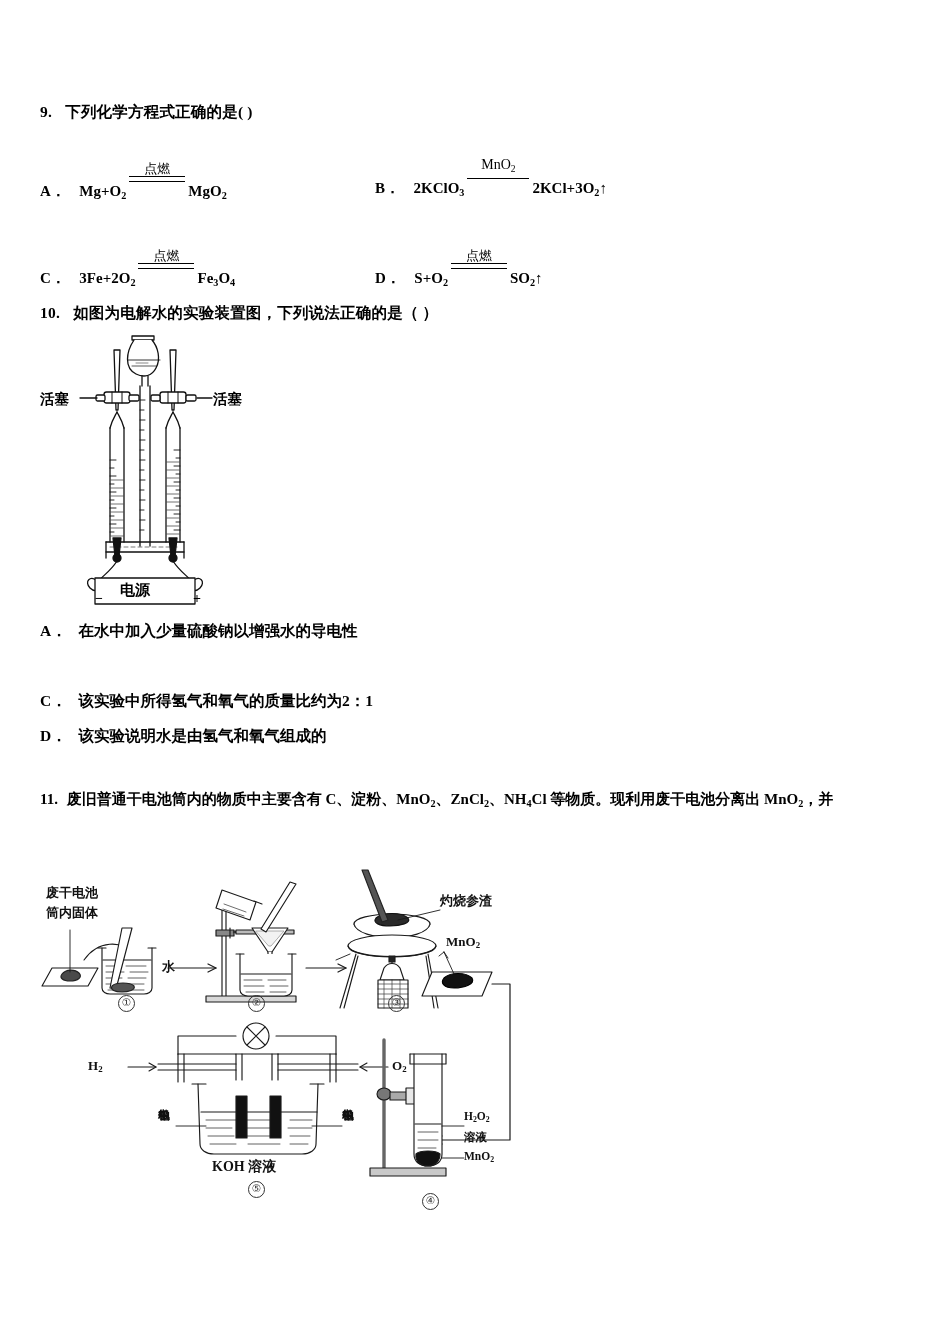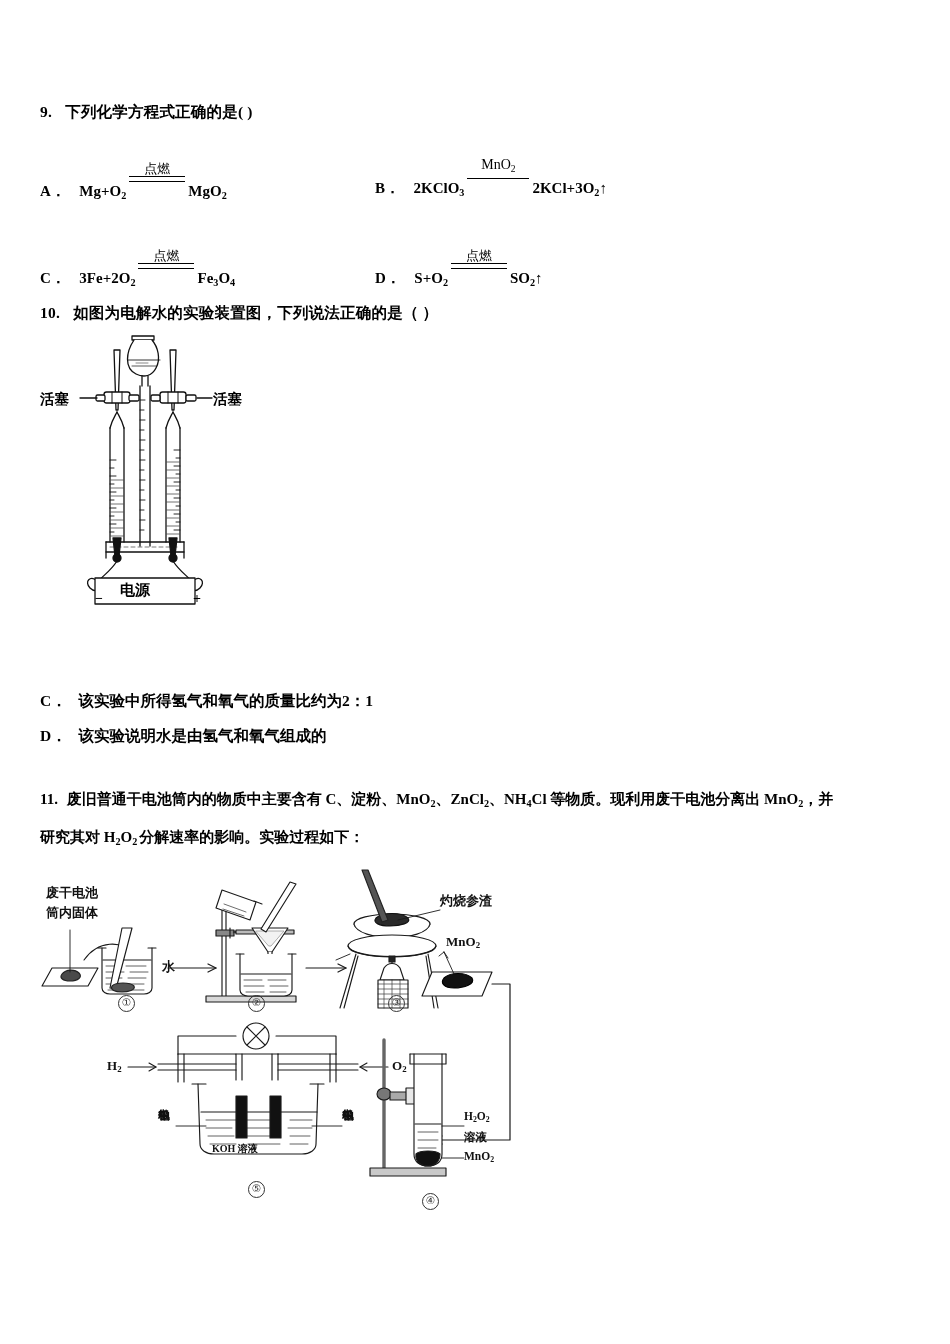--- a/index.html
+++ b/index.html
@@ -348,40 +348,42 @@
       </g>
     </svg>
 
     <div class="fig-label" style="left:0px; top:60px;">活塞</div>
     <div class="fig-label" style="left:173px; top:60px;">活塞</div>
     <div class="fig-label" style="left:80px; top:251px; font-size:15px;">电源</div>
     <div class="fig-label" style="left:55px; top:261px; font-size:14px; font-family:'Liberation Serif',serif;">−</div>
     <div class="fig-label" style="left:153px; top:261px; font-size:14px; font-family:'Liberation Serif',serif;">+</div>
   </div>
 
+  <div class="choice-text" style="left:40px; top:621px;">
+    <span>A．</span>
+    <span style="display:inline-block;width:4px"></span>
+    <span>在水中加入少量硫酸钠以增强水的导电性</span>
+  </div>
   <div class="choice-text" style="left:40px; top:691px;">
     <span>C．</span>
     <span style="display:inline-block;width:4px"></span>
     <span>该实验中所得氢气和氧气的质量比约为2：1</span>
   </div>
   <div class="choice-text" style="left:40px; top:726px;">
     <span>D．</span>
     <span style="display:inline-block;width:4px"></span>
     <span>该实验说明水是由氢气和氧气组成的</span>
   </div>
 
 
   <div class="para" style="left:40px; top:790px;">
     <span>11.</span>
     <span style="display:inline-block;width:5px"></span><span>废旧普通干电池筒内的物质中主要含有 C、淀粉、MnO</span><sub>2</sub><span>、ZnCl</span><sub>2</sub><span>、NH</span><sub>4</sub><span>Cl 等物质。现利用废干电池分离出 MnO</span><sub>2</sub><span>，并</span>
   </div>
 
-  <div class="para" style="left:40px; top:828px;">
-    <span>研究其对 H</span><sub>2</sub><span>O</span><sub>2</sub><span style="display:inline-block;width:2px"></span><span>分解速率的影响。实验过程如下：</span>
-  </div>
 
   <div class="fig-flow">
     <svg width="500" height="360" viewBox="0 0 500 360">
       <g fill="none" stroke="#1a1a1a" stroke-width="1.15" stroke-linecap="round" stroke-linejoin="round">
 
         <g>
 
           <path d="M12 100 L58 100 L48 118 L2 118 Z" fill="#fff"></path>
 
           <path d="M22 106 C 26 101, 35 101, 39 105 C 43 109, 38 113, 30 113 C 23 113, 19 110, 22 106 Z" fill="#4a4a4a" stroke="#222"></path>
@@ -600,26 +602,26 @@
     <div class="flow-txt" style="left:6px; top:36px;">筒内固体</div>
     <div class="flow-txt" style="left:122px; top:90px;">水</div>
 
     <div class="flow-txt" style="left:400px; top:24px;">灼烧参渣</div>
     <div class="flow-txt serif" style="left:406px; top:66px;"><span>MnO</span><sub>2</sub></div>
 
     <div class="flow-txt serif sm" style="left:424px; top:242px;"><span>H</span><sub>2</sub><span>O</span><sub>2</sub></div>
     <div class="flow-txt sm" style="left:424px; top:262px;">溶液</div>
     <div class="flow-txt serif sm" style="left:424px; top:282px;"><span>MnO</span><sub>2</sub></div>
 
-    <div class="flow-txt serif" style="left:67px; top:190px;"><span>H</span><sub>2</sub></div>
+    <div class="flow-txt serif" style="left:48px; top:190px;"><span>H</span><sub>2</sub></div>
     <div class="flow-txt serif" style="left:352px; top:190px;"><span>O</span><sub>2</sub></div>
 
     <div class="flow-txt sm" style="left:118px; top:232px; writing-mode:vertical-rl; text-orientation:upright; line-height:1.05;">铂电极</div>
     <div class="flow-txt sm" style="left:302px; top:232px; writing-mode:vertical-rl; text-orientation:upright; line-height:1.05;">铂电极</div>
-    <div class="flow-txt serif" style="left:172px; top:274px; font-size:10px;">KOH 溶液</div>
+    <div class="flow-txt serif" style="left:172px; top:290px; font-size:14px;">KOH 溶液</div>
 
     <div class="flow-num" style="left:78px; top:126px;"><span class="circnum">①</span></div>
     <div class="flow-num" style="left:208px; top:126px;"><span class="circnum">②</span></div>
     <div class="flow-num" style="left:348px; top:126px;"><span class="circnum">③</span></div>
     <div class="flow-num" style="left:382px; top:324px;"><span class="circnum">④</span></div>
     <div class="flow-num" style="left:208px; top:312px;"><span class="circnum">⑤</span></div>
   </div>
 
 </div>
 

